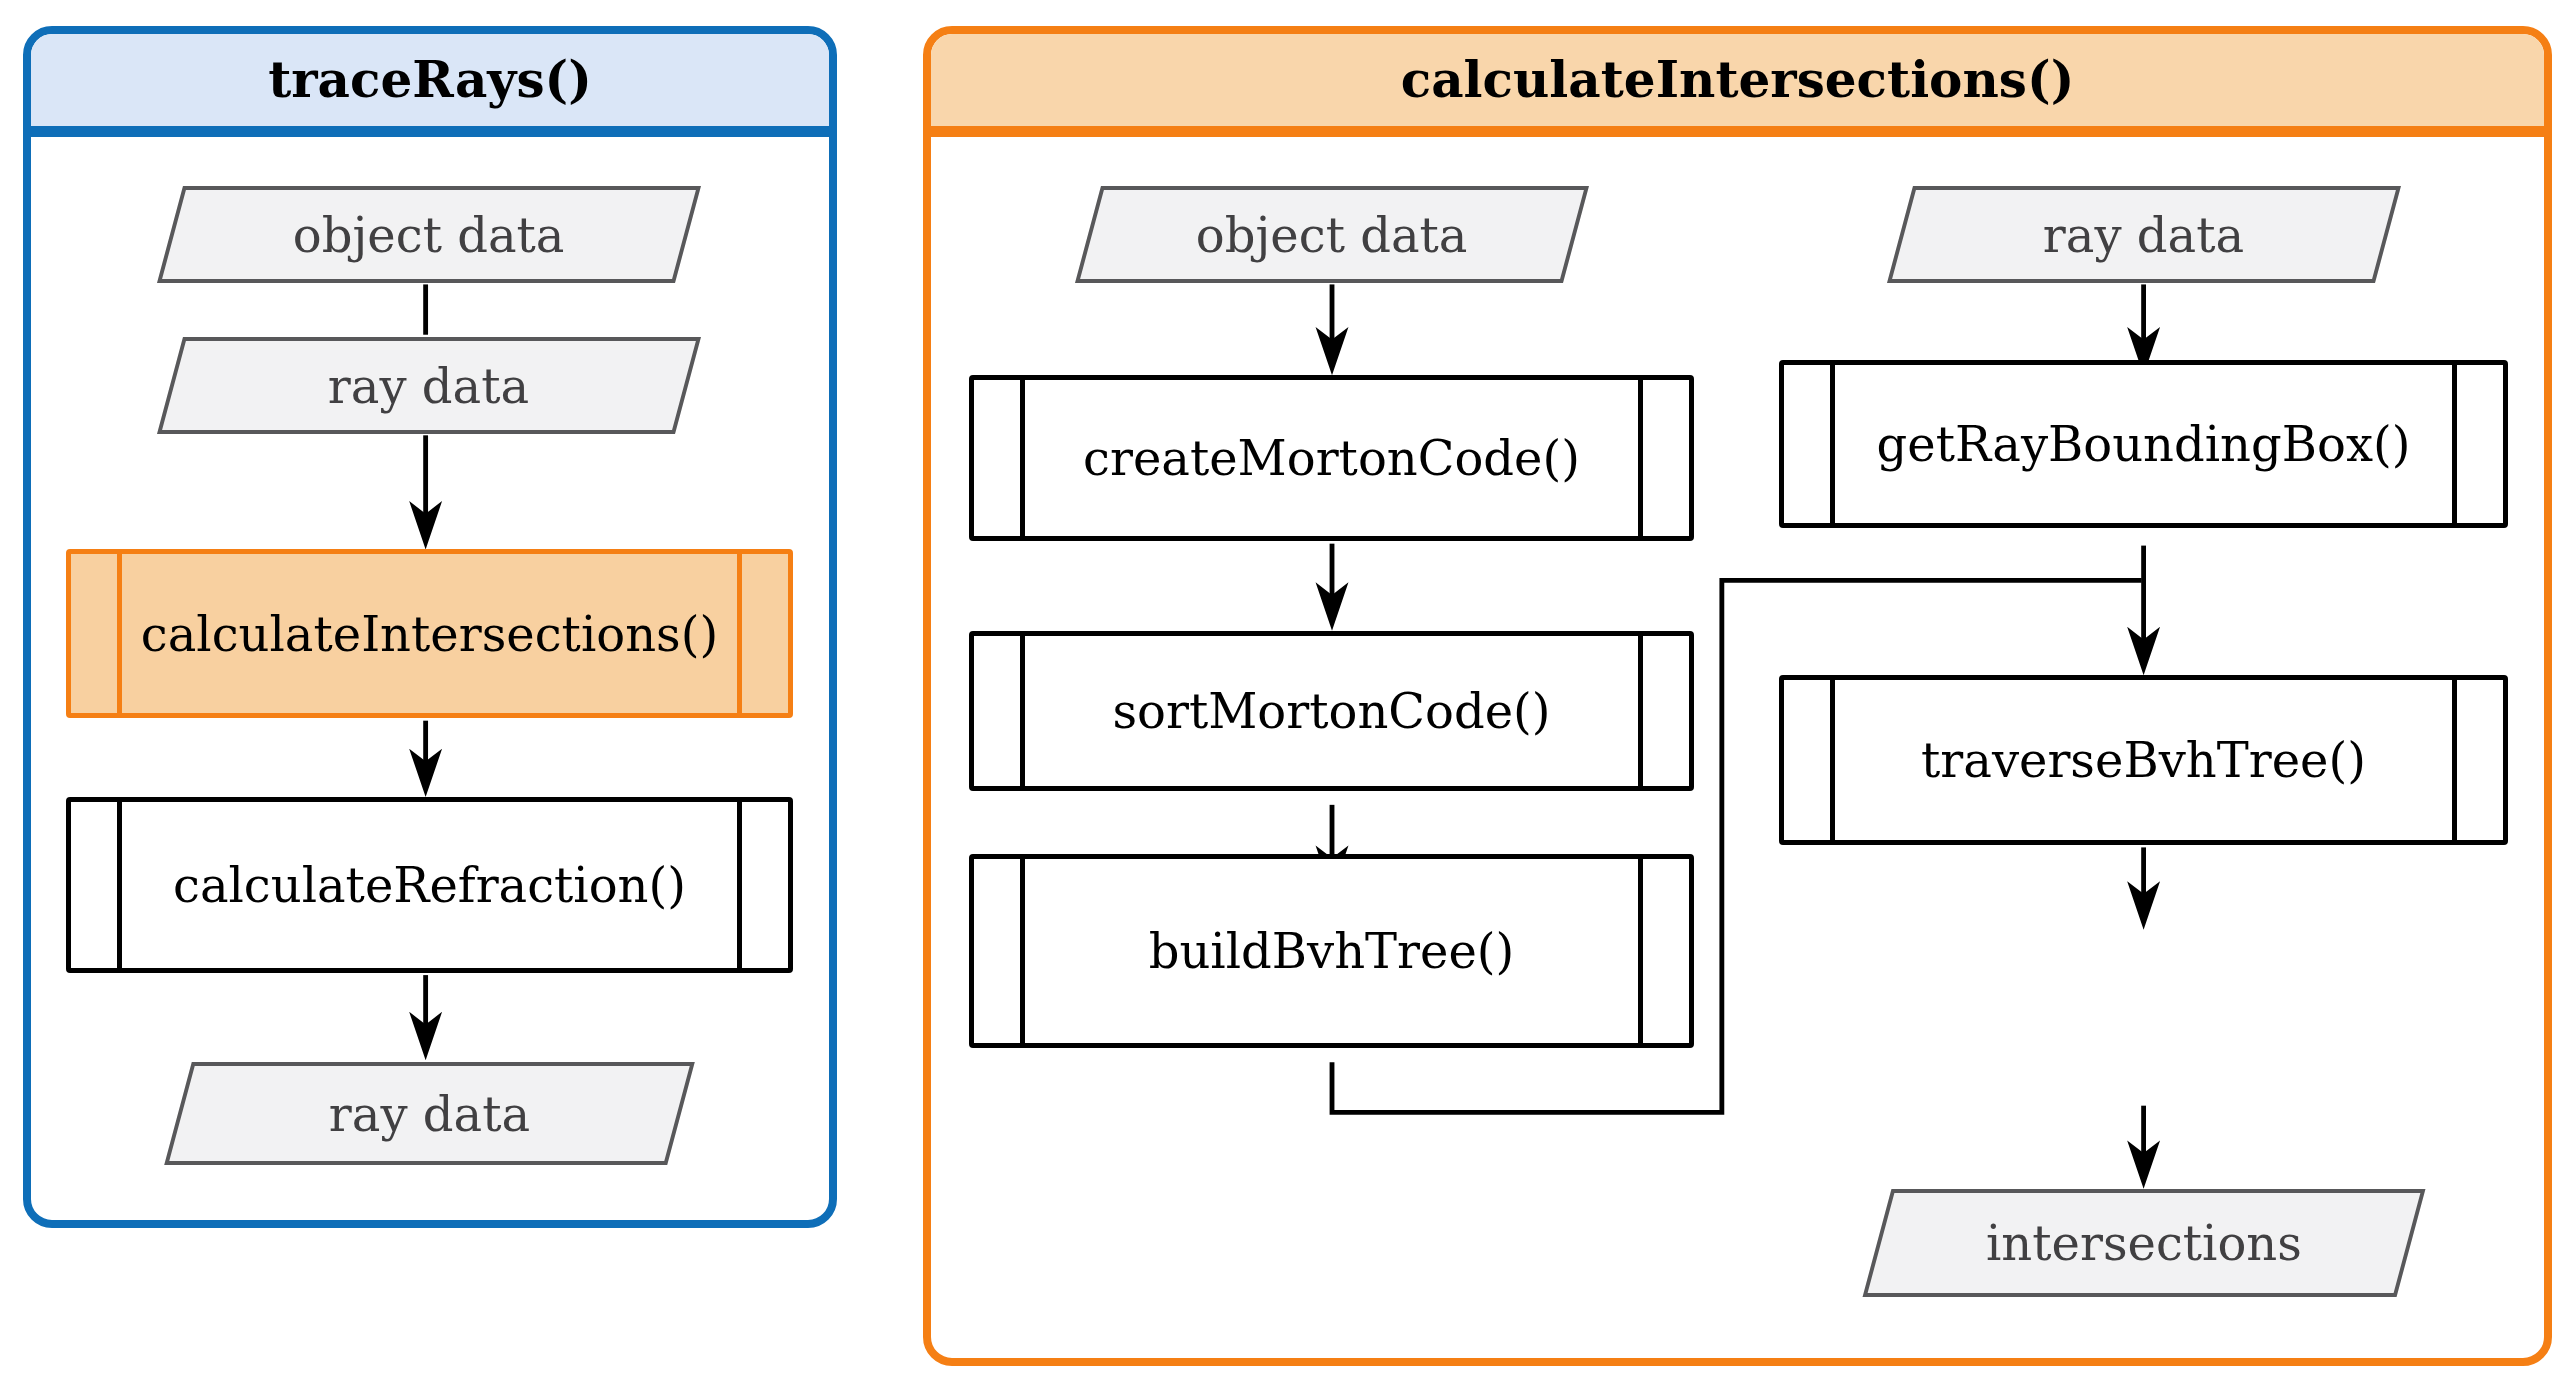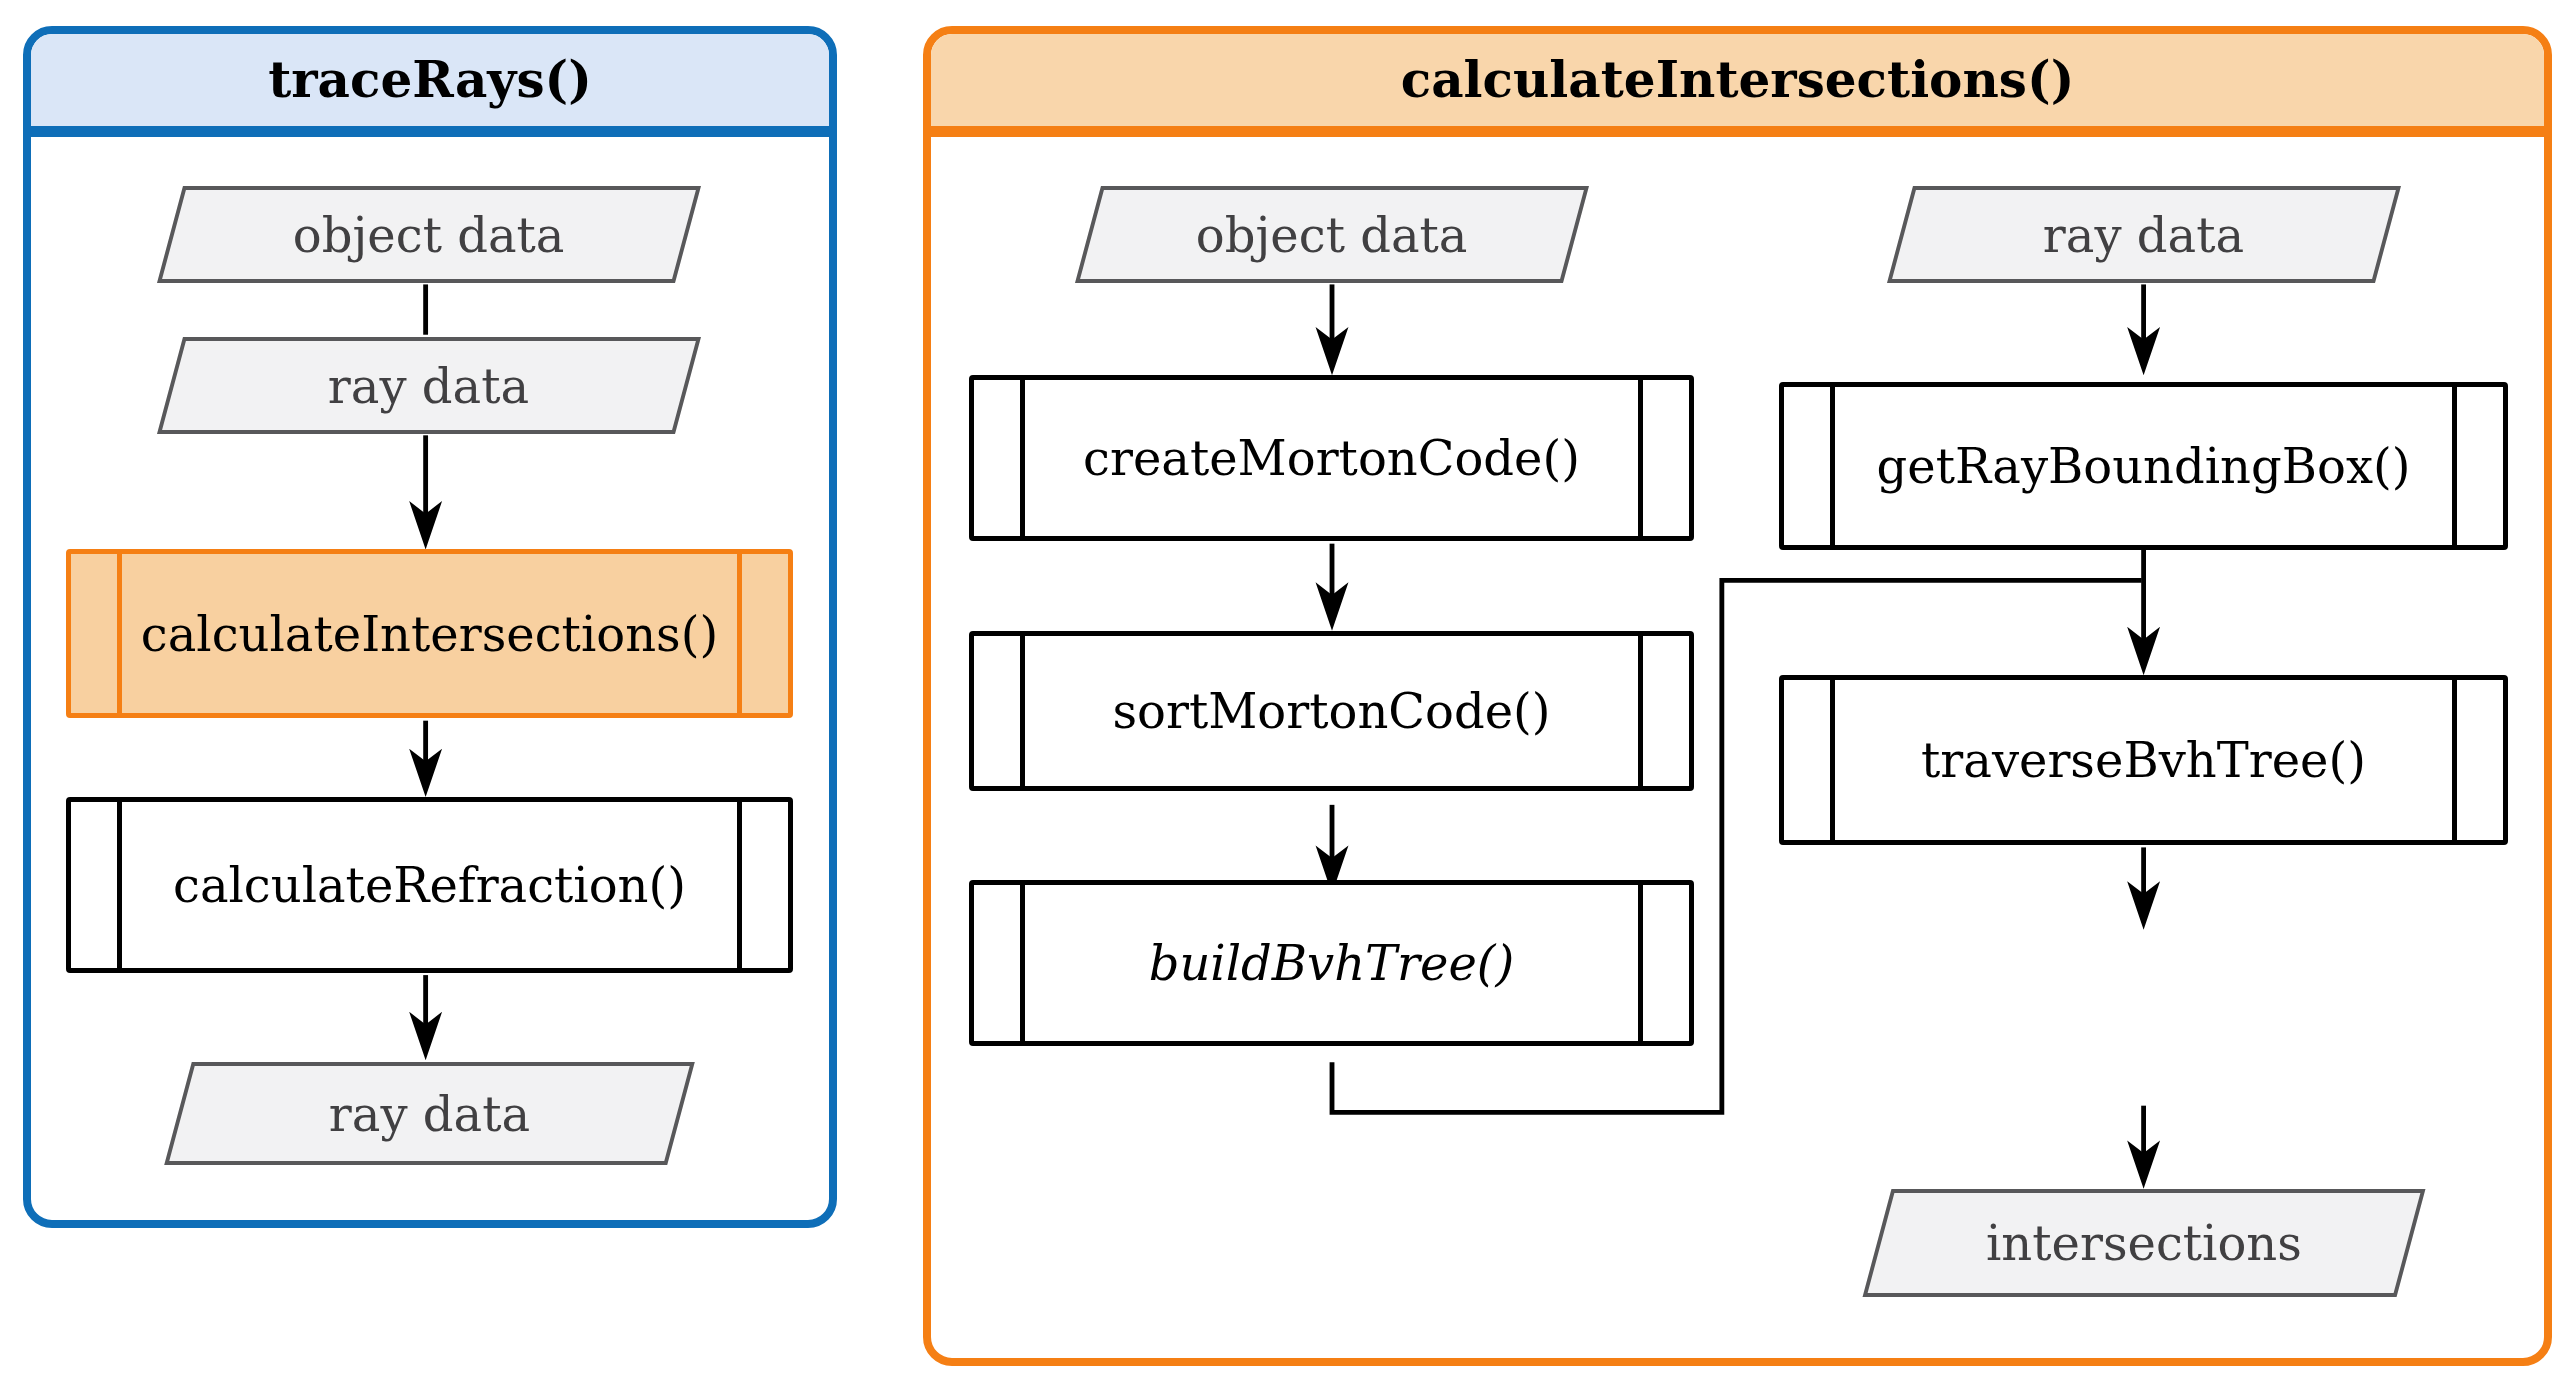--- a/index.html
+++ b/index.html
@@ -145,29 +145,29 @@
   </div>
 
   <div class="sub-box" style="left:969px;top:375px;width:725px;height:166px;">
     <span class="box-label">createMortonCode()</span>
   </div>
 
   <div class="sub-box" style="left:969px;top:631px;width:725px;height:160px;">
     <span class="box-label">sortMortonCode()</span>
   </div>
 
-  <div class="sub-box" style="left:969px;top:880px;width:725px;height:166px;font-style:italic;">
+  <div class="sub-box" style="left:969px;top:854px;width:725px;height:194px;">
     <span class="box-label">buildBvhTree()</span>
   </div>
 
   <div class="para" style="left:1900px;top:186px;width:488px;height:97px;">
     <span class="para-label">ray data</span>
   </div>
 
-  <div class="sub-box" style="left:1779px;top:382px;width:729px;height:168px;">
+  <div class="sub-box" style="left:1779px;top:360px;width:729px;height:168px;">
     <span class="box-label">getRayBoundingBox()</span>
   </div>
 
   <div class="sub-box" style="left:1779px;top:675px;width:729px;height:170px;">
     <span class="box-label">traverseBvhTree()</span>
   </div>
 
 
   <div class="para" style="left:1877px;top:1189px;width:534px;height:108px;">
     <span class="para-label">intersections</span>

